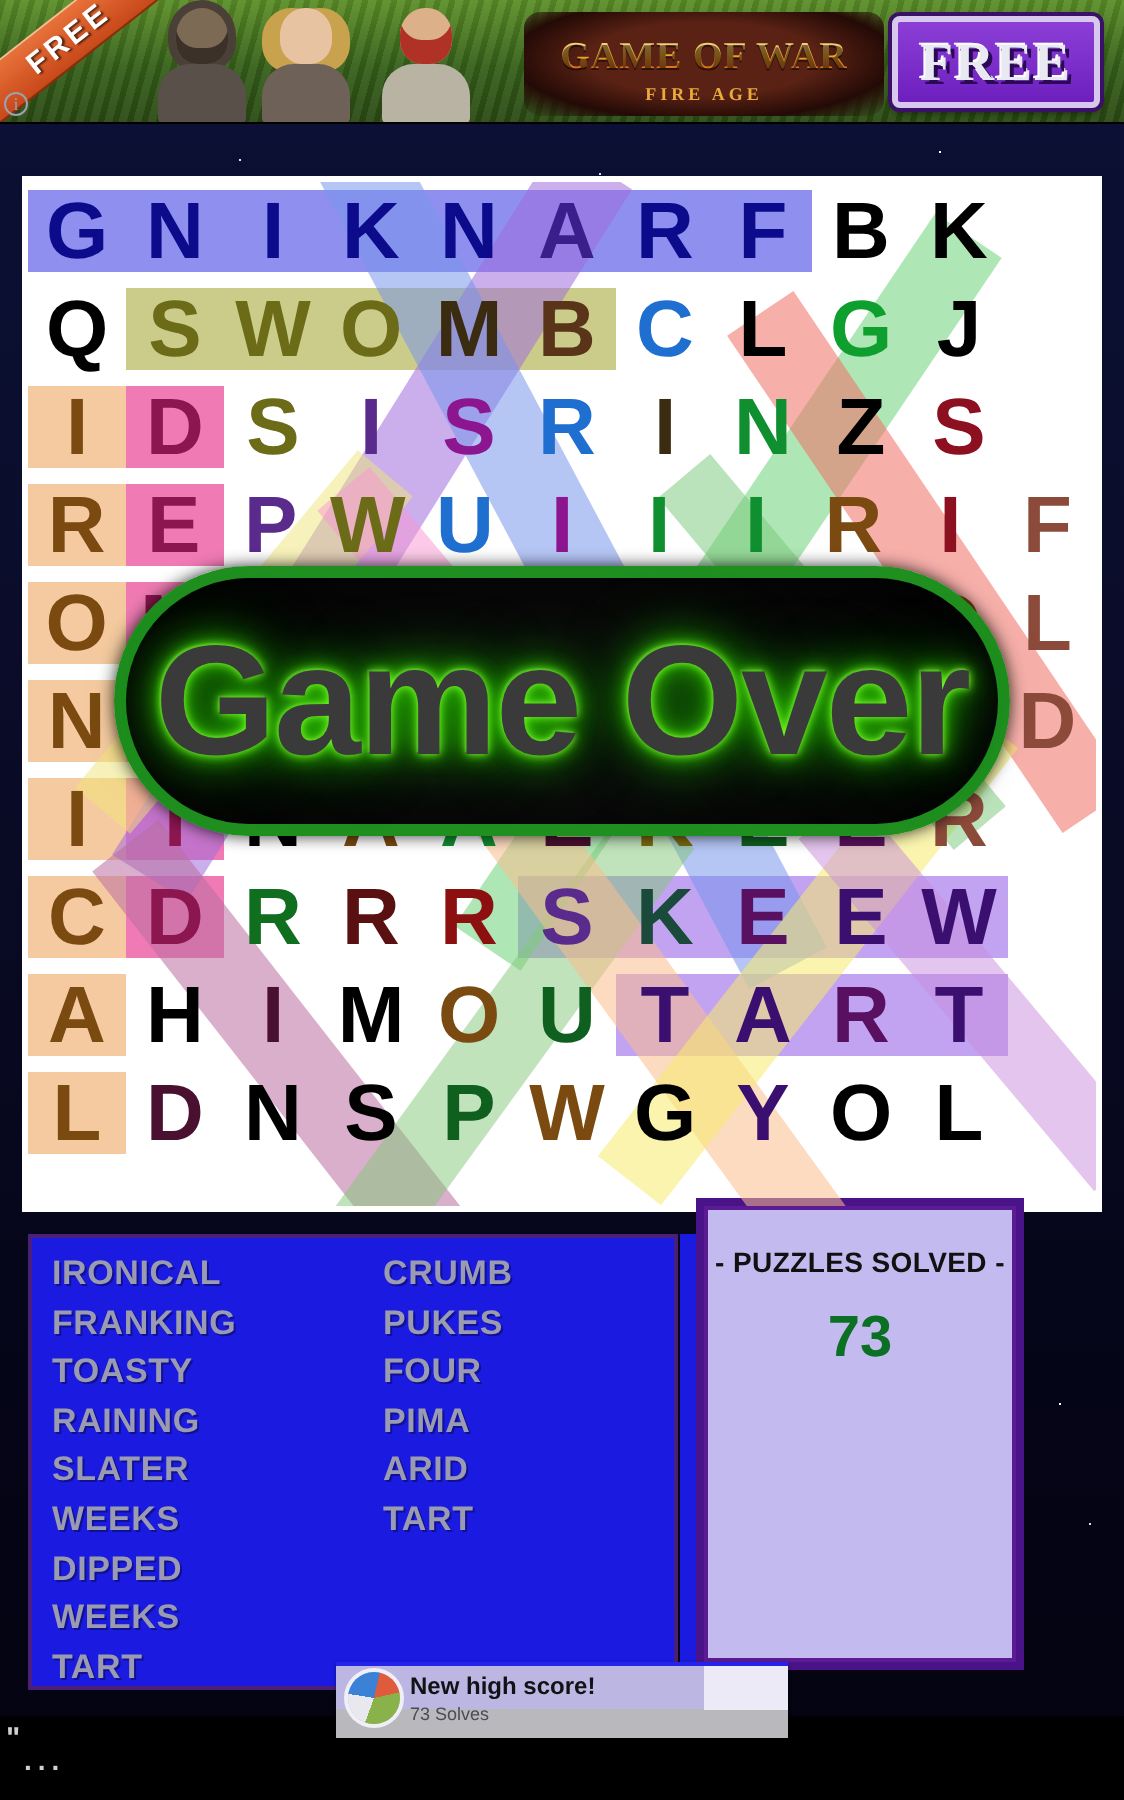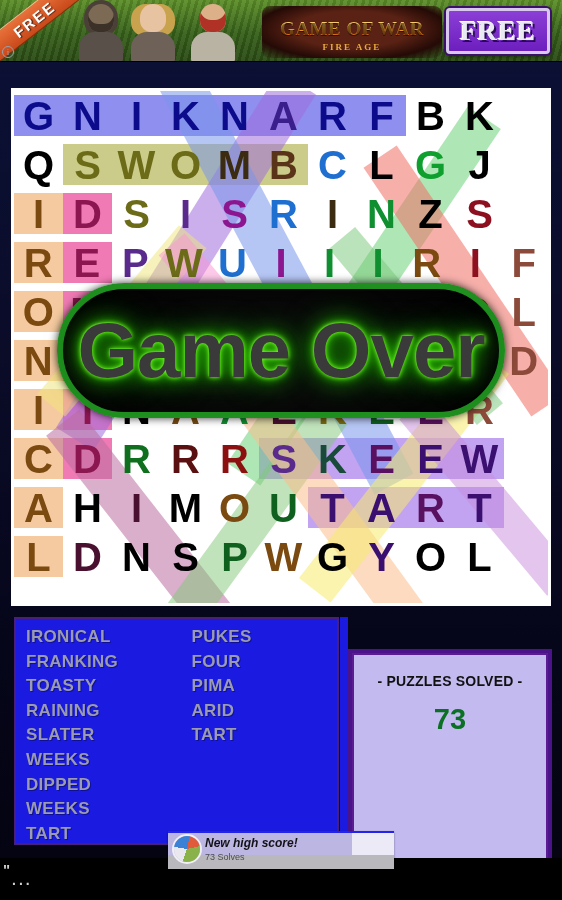--- a/index.html
+++ b/index.html
@@ -163,21 +163,21 @@
   }
   .word-col{ width:152px; }
   .word-item{
     color:#9a9ab0; font-size:17px; font-weight:bold; line-height:24.6px;
     letter-spacing:.3px;
     text-shadow:1px 1px 0 rgba(0,0,0,.35);
   }
 
   
   #solved-panel{
-    position:absolute; left:352px; top:653px; width:196px; height:228px;
+    position:absolute; left:352px; top:603px; width:156px; height:228px;
     background:#c3bbf0;
     border:2px solid #5b1b93;
     box-shadow:0 0 0 4px #4a138a;
     text-align:center;
   }
   #solved-title{
     margin-top:18px; font-size:14px; font-weight:bold; color:#111;
     letter-spacing:.2px;
   }
   #solved-count{
@@ -195,21 +195,21 @@
   #toast-top-rule{
     position:absolute; left:0; top:0; width:226px; height:2px; background:#2323ea;
   }
   #toast-icon{
     width:26px; height:26px; margin:5px 5px 0 6px; border-radius:50%;
     background:conic-gradient(from 200deg, #e8e8ee 0 22%, #3b82d6 22% 48%, #e05a3c 48% 66%, #8ab24a 66% 100%);
     box-shadow:0 0 0 2px #f0eff6;
     flex:0 0 auto;
   }
   #toast-body{ padding-top:5px; }
-  #toast-title{ font-size:12px; font-weight:bold; color:#121216;font-style:italic; }
+  #toast-title{ font-size:12px; font-weight:bold; color:#121216; }
   #toast-sub{ font-size:9px; color:#4b4b55; margin-top:2px; }
   #toast-blank{
     position:absolute; right:-0px; top:2px; width:42px; height:22px;
     background:#eceaf6;
   }
 
   
   #bottom-bar{
     position:absolute; left:0; bottom:0; width:562px; height:42px;
     background:#000; z-index:30;
@@ -668,20 +668,21 @@
       <div class="word-item">FRANKING</div>
       <div class="word-item">TOASTY</div>
       <div class="word-item">RAINING</div>
       <div class="word-item">SLATER</div>
       <div class="word-item">WEEKS</div>
       <div class="word-item">DIPPED</div>
       <div class="word-item">WEEKS</div>
       <div class="word-item">TART</div>
     </div>
   <div class="word-col" id="word-col-2">
+      <div class="word-item">CRUMB</div>
       <div class="word-item">PUKES</div>
       <div class="word-item">FOUR</div>
       <div class="word-item">PIMA</div>
       <div class="word-item">ARID</div>
       <div class="word-item">TART</div>
     </div>
 </div>
 
 <div id="solved-panel">
   <div id="solved-title">- PUZZLES SOLVED -</div>

